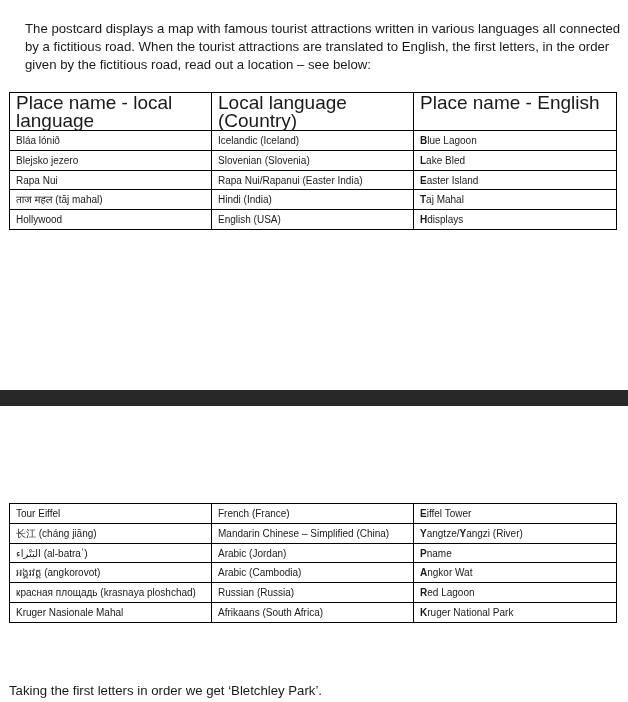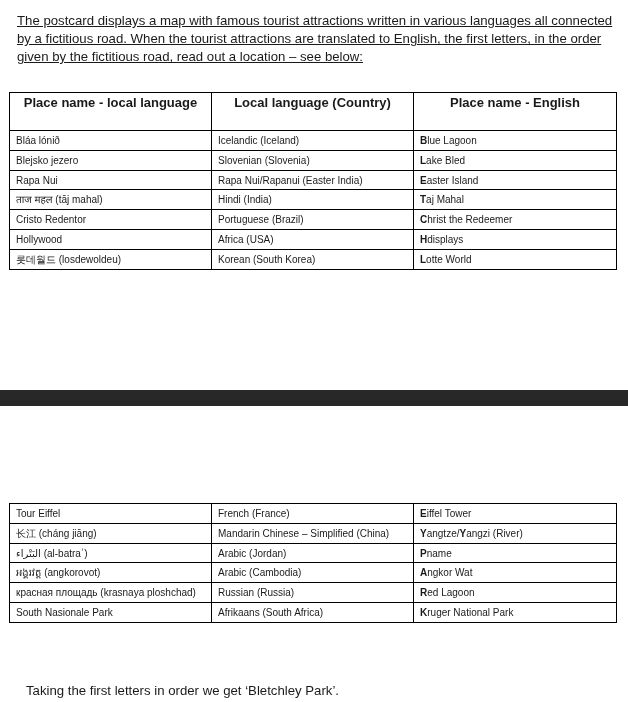--- a/index.html
+++ b/index.html
@@ -3,47 +3,47 @@
 <meta charset="utf-8">
 <style>
   html, body { margin: 0; padding: 0; background: #ffffff; }
   body {
     width: 628px; height: 702px; position: relative; overflow: hidden;
     font-family: "Liberation Sans", "DejaVu Sans", sans-serif;
     color: #1a1a1a; font-size: 13px;
   }
   .intro {
     position: absolute; left: 9px; top: 4px; width: 600px;
-    font-size: 13.2px; line-height: 18.2px; margin: 8px; text-decoration: underline;
+    font-size: 13.2px; line-height: 18.2px; margin: 16px;
   }
   table.tbl {
     position: absolute; left: 9px; border-collapse: collapse;
     width: 607px; table-layout: fixed;
   }
   table.tbl td, table.tbl th {
     border: 1.3px solid #000;
     padding: 1px 6px 0 6px;
     vertical-align: top;
     font-size: 10px; line-height: 17.8px;
     text-align: left; font-weight: normal;
   }
-  table.tbl th { font-weight: bold; font-size: 13px; text-align: center; }
+  table.tbl th { font-weight: normal; font-size: 19px; }
   col.c1 { width: 202px; }
   col.c2 { width: 202px; }
   col.c3 { width: 203px; }
   #table1 { top: 92px; }
   #table2 { top: 503px; padding-left: 48px; }
   .hdr-row td, .hdr-row th { height: 36px; }
   .first { font-weight: bold; }
   .band {
     position: absolute; left: 0; top: 390px; width: 628px; height: 16px;
     background: #282828;
   }
   .conclusion {
-    position: absolute; left: 26px; top: 682px; margin: 0;
+    position: absolute; left: 9px; top: 682px; margin: 0;
     font-size: 13.2px; line-height: 18px;
   }
 </style>
 </head>
 <body>
 
 <p class="intro">The postcard displays a map with famous tourist attractions written in various languages all connected by a fictitious road. When the tourist attractions are translated to English, the first letters, in the order given by the fictitious road, read out a location – see below:</p>
 
 <table class="tbl" id="table1">
   <colgroup>
@@ -73,33 +73,23 @@
         <td>Rapa Nui</td>
         <td>Rapa Nui/Rapanui (Easter India)</td>
         <td><span class="first">E</span><span>aster Island</span></td>
       </tr>
       <tr>
         <td>ताज महल (tāj mahal)</td>
         <td>Hindi (India)</td>
         <td><span class="first">T</span><span>aj Mahal</span></td>
       </tr>
       <tr>
-        <td>Cristo Redentor</td>
-        <td>Portuguese (Brazil)</td>
-        <td><span class="first">C</span><span>hrist the Redeemer</span></td>
-      </tr>
-      <tr>
         <td>Hollywood</td>
-        <td>Africa (USA)</td>
+        <td>English (USA)</td>
         <td><span class="first">H</span><span>displays</span></td>
-      </tr>
-      <tr>
-        <td>롯데월드 (losdewoldeu)</td>
-        <td>Korean (South Korea)</td>
-        <td><span class="first">L</span><span>otte World</span></td>
       </tr>
     </tbody>
 </table>
 
 <div class="band"></div>
 
 <table class="tbl" id="table2">
   <colgroup>
       <col class="c1">
       <col class="c2">
@@ -125,20 +115,20 @@
         <td>អង្គរវត្ត (angkorovot)</td>
         <td>Arabic (Cambodia)</td>
         <td><span class="first">A</span><span>ngkor Wat</span></td>
       </tr>
       <tr>
         <td>красная площадь (krasnaya ploshchad)</td>
         <td>Russian (Russia)</td>
         <td><span class="first">R</span><span>ed Lagoon</span></td>
       </tr>
       <tr>
-        <td>South Nasionale Park</td>
+        <td>Kruger Nasionale Mahal</td>
         <td>Afrikaans (South Africa)</td>
         <td><span class="first">K</span><span>ruger National Park</span></td>
       </tr>
     </tbody>
 </table>
 
 <p class="conclusion">Taking the first letters in order we get ‘Bletchley Park’.</p>
 
 </body></html>

